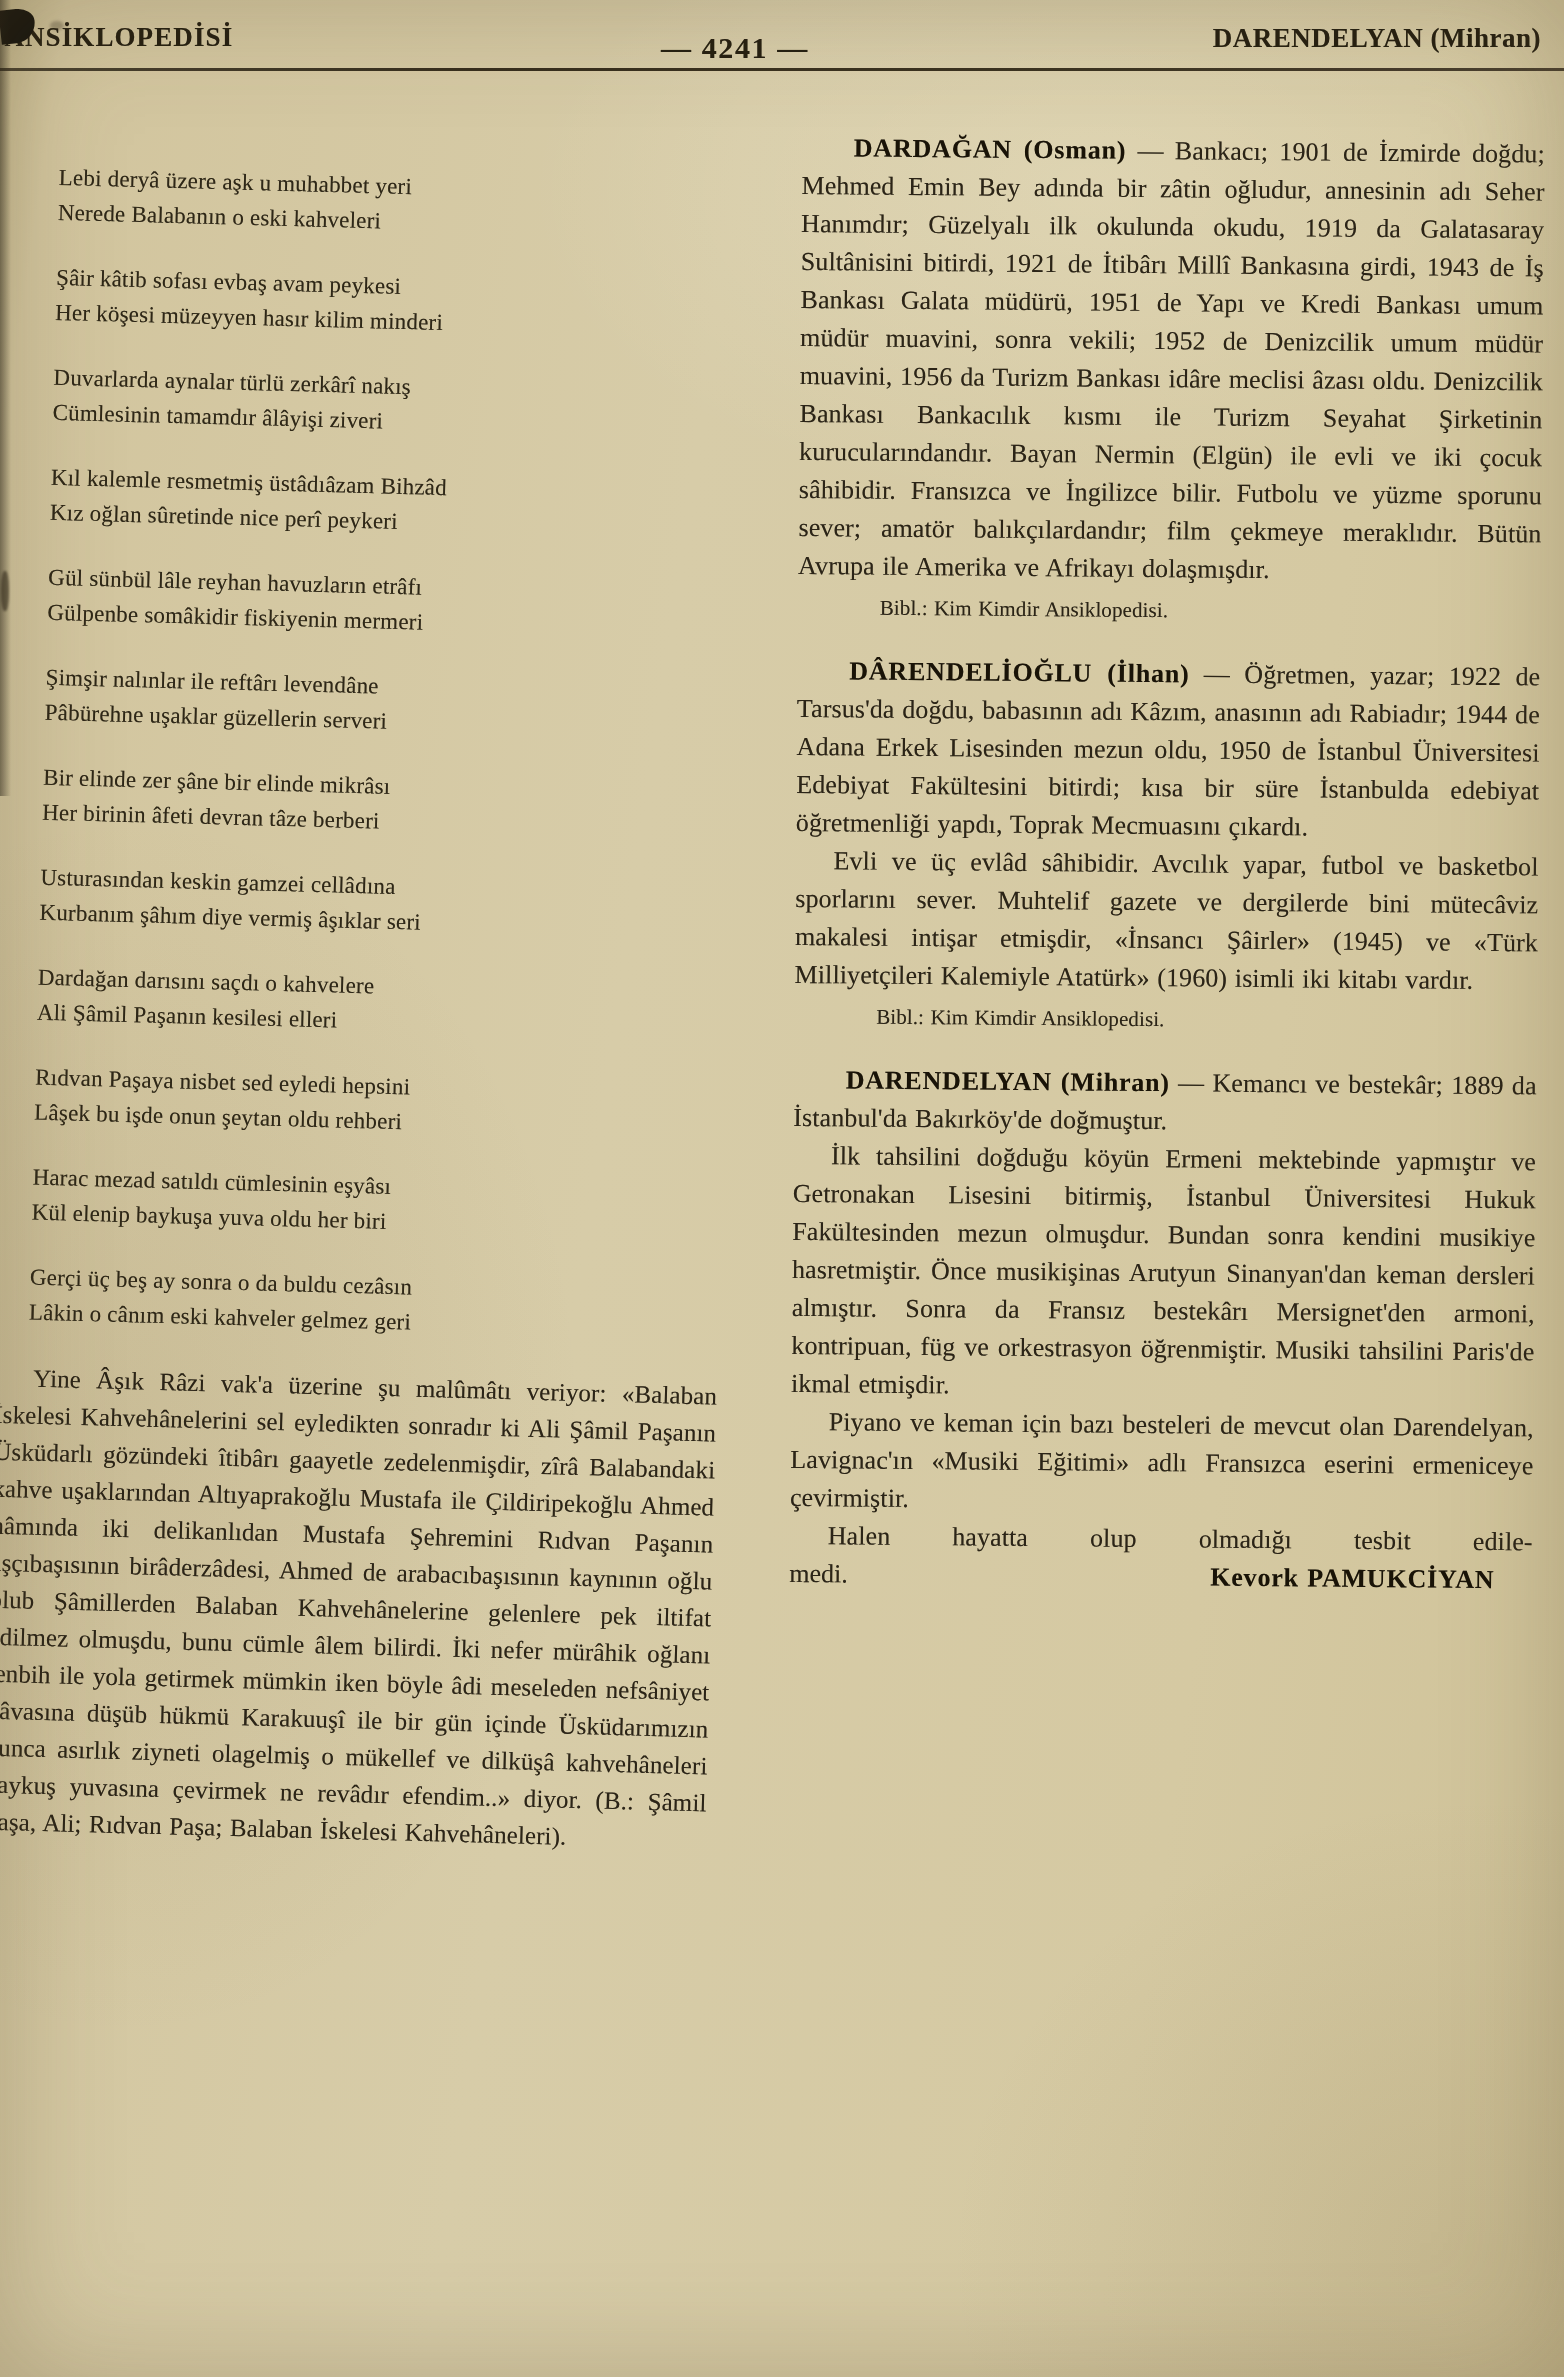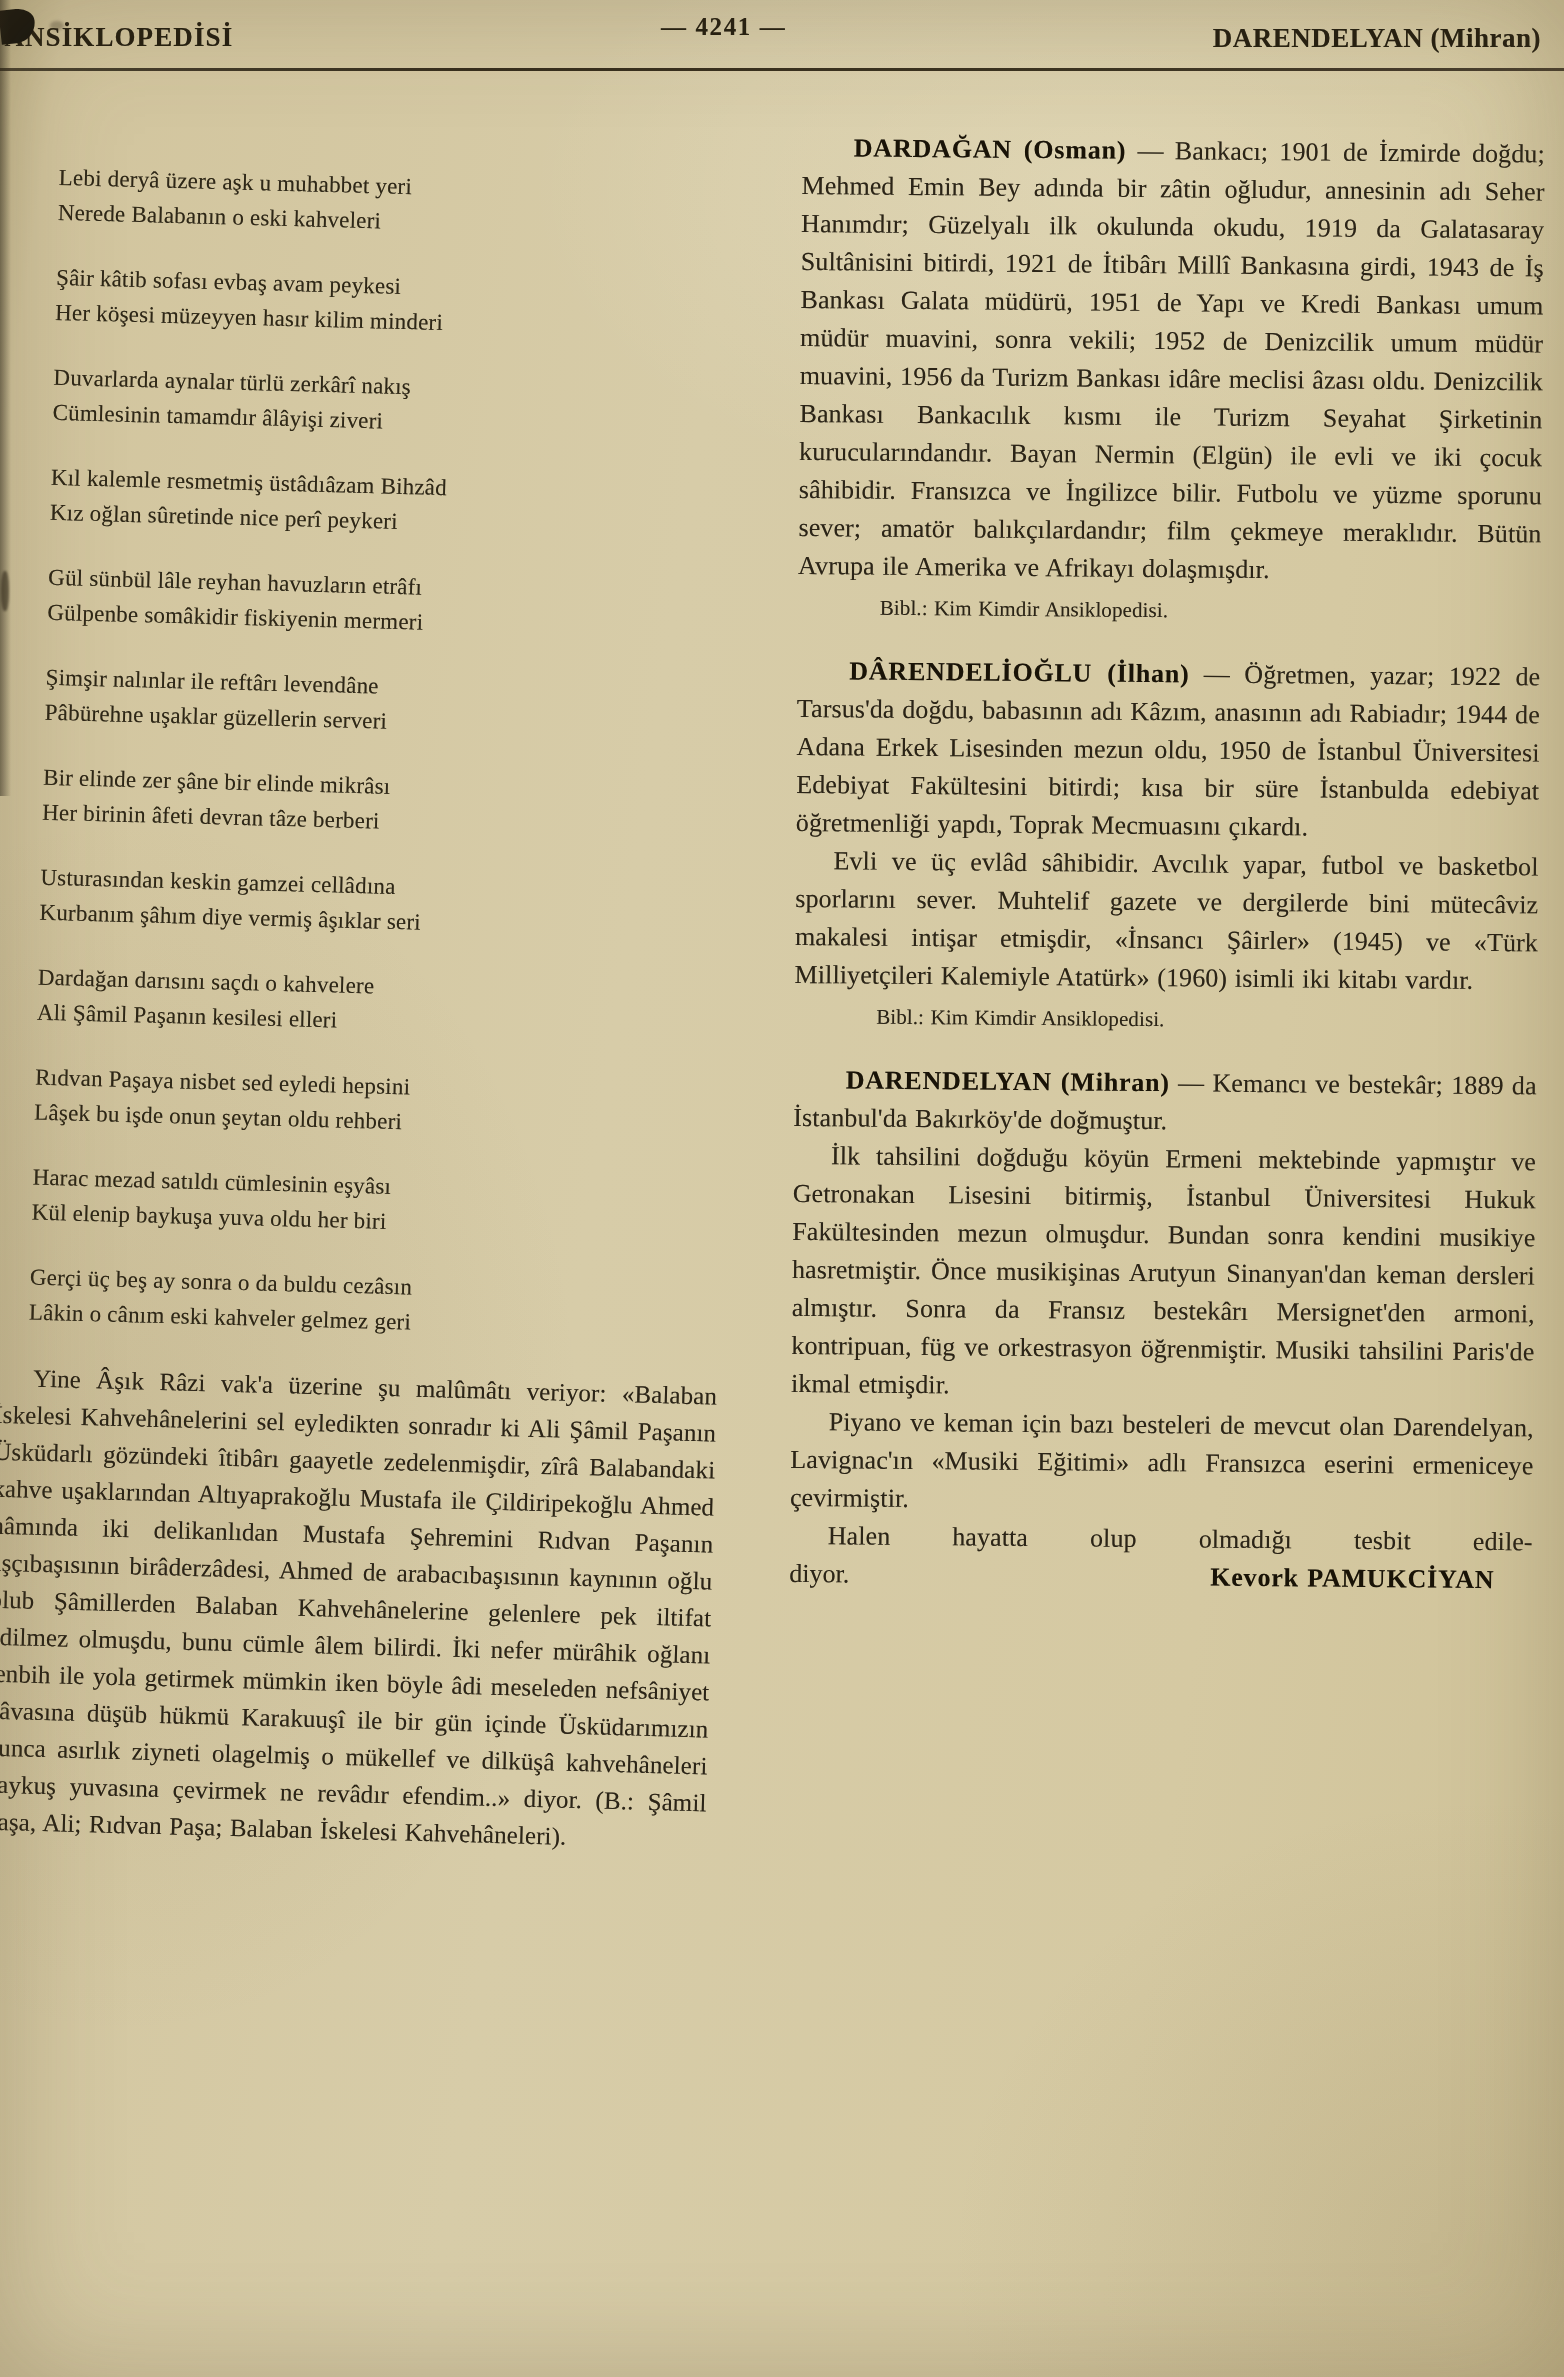--- a/index.html
+++ b/index.html
@@ -22,21 +22,21 @@
     border-radius:2.2px 70% 80% 0 / 2.2px 55% 85% 0;transform:rotate(-6deg);z-index:8}
   .scan-edge{position:absolute;left:0;top:0;width:11px;height:796px;
     background:linear-gradient(to right, rgba(30,26,16,.50), rgba(30,26,16,0));z-index:8}
   .speck{position:absolute;background:rgba(32,26,15,.55);z-index:8}
   .s1{left:1.1px;top:571px;width:7.7px;height:40px;border-radius:45%;filter:blur(1.1px)}
   .s2{left:50px;top:21px;width:14.3px;height:8.8px;border-radius:50%;filter:blur(1.6px);opacity:.5}
 
   
   .h-left,.h-center,.h-right{position:absolute;font-weight:bold;white-space:nowrap;color:#241e10}
   .h-left{left:4.4px;top:22px;font-size:27px;letter-spacing:1.1px}
-  .h-center{left:661px;top:13px;font-size:25px;letter-spacing:1.6px}
+  .h-center{left:661px;top:31px;font-size:30px;letter-spacing:1.6px}
   .h-right{right:24px;top:23px;font-size:27px;letter-spacing:0.5px}
   .rule{position:absolute;left:0;right:0;top:68px;height:2.7px;
     background:linear-gradient(to right,#4a4230,#352e1d 30%,#3b3321 70%,#4a4030)}
 
   
   .col-left{position:absolute;left:27.4px;top:178px;width:722px;
     transform:rotate(1.5deg);transform-origin:top right}
   .col-right{position:absolute;left:802px;top:129px;width:743px;
     transform:rotate(0.5deg);transform-origin:top left}
 
@@ -144,21 +144,21 @@
       <p class="body">Evli ve üç evlâd sâhibidir. Avcılık yapar, futbol ve basketbol sporlarını sever. Muhtelif gazete ve dergilerde bini mütecâviz makalesi intişar etmişdir, «İnsancı Şâirler» (1945) ve «Türk Milliyetçileri Kalemiyle Atatürk» (1960) isimli iki kitabı vardır.</p>
       <p class="bibl">Bibl.: Kim Kimdir Ansiklopedisi.</p>
     </div>
 
     <div class="entry">
       <p class="first"><span class="headword">DARENDELYAN (Mihran)</span> <span>— Kemancı ve bestekâr; 1889 da İstanbul'da Bakırköy'de doğmuştur.</span></p>
       <p class="body">İlk tahsilini doğduğu köyün Ermeni mektebinde yapmıştır ve Getronakan Lisesini bitirmiş, İstanbul Üniversitesi Hukuk Fakültesinden mezun olmuşdur. Bundan sonra kendini musikiye hasretmiştir. Önce musikişinas Arutyun Sinanyan'dan keman dersleri almıştır. Sonra da Fransız bestekârı Mersignet'den armoni, kontripuan, füg ve orkestrasyon öğrenmiştir. Musiki tahsilini Paris'de ikmal etmişdir.</p>
       <p class="body">Piyano ve keman için bazı besteleri de mevcut olan Darendelyan, Lavignac'ın «Musiki Eğitimi» adlı Fransızca eserini ermeniceye çevirmiştir.</p>
       <p class="body force">Halen hayatta olup olmadığı tesbit edile-</p>
       <div class="closing-line">
-        <span>diyor.</span>
+        <span>medi.</span>
         <span class="signature">Kevork PAMUKCİYAN</span>
       </div>
     </div>
 
   </div>
 
   <div class="vignette"></div>
 </div>
 
 

